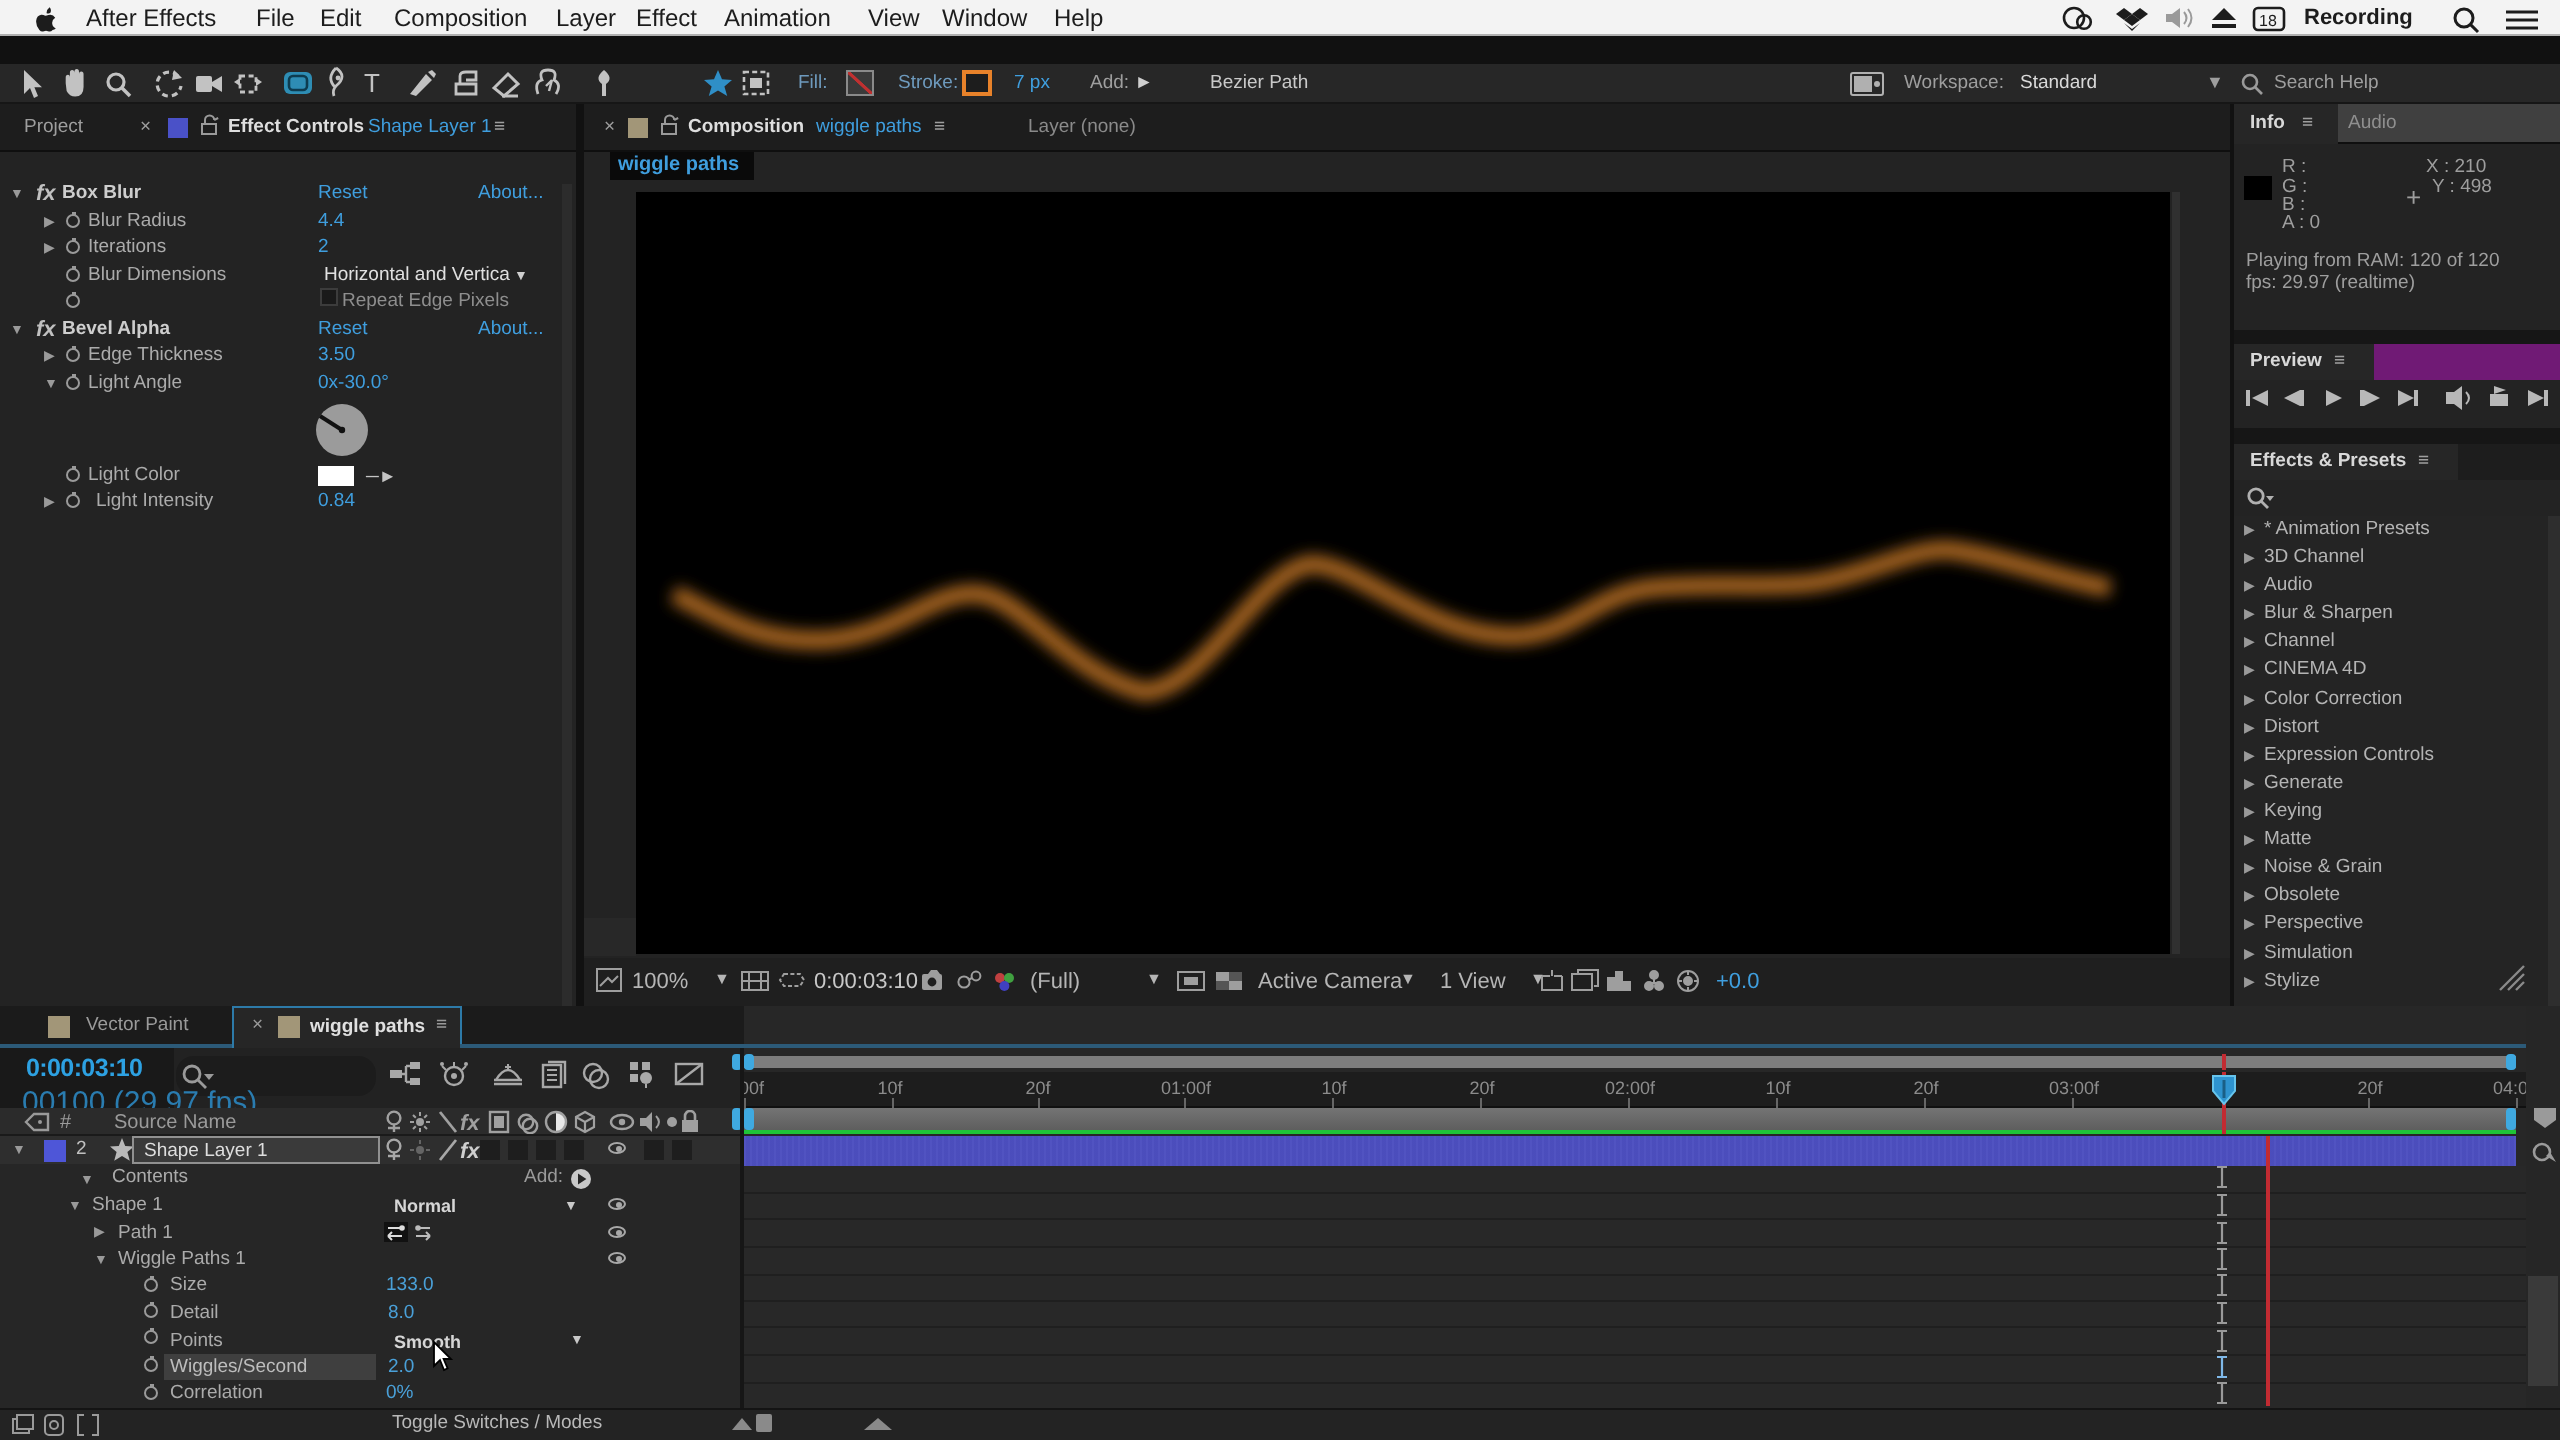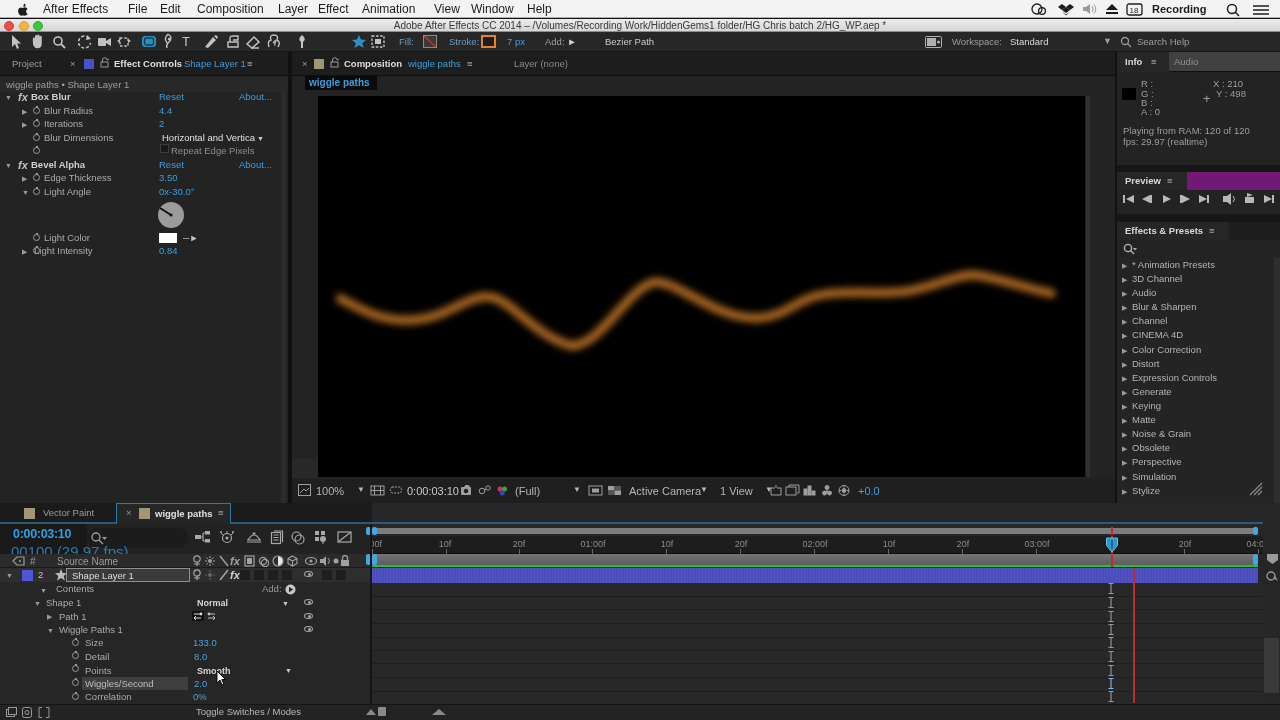--- a/index.html
+++ b/index.html
@@ -62,26 +62,20 @@
    <circle cx="7" cy="6" r="4.5" fill="none" stroke="#1c1c1c" stroke-width="1.5"></circle>
         <line x1="10.3" y1="9.3" x2="14" y2="13" stroke="#1c1c1c" stroke-width="1.5"></line>
    <g stroke="#1c1c1c" stroke-width="1.5">
           <line x1="28" y1="3" x2="44" y2="3"></line>
           <line x1="28" y1="7" x2="44" y2="7"></line>
           <line x1="28" y1="11" x2="44" y2="11"></line>
         </g>
   </svg>
 </div>
 
-<div class="abs" id="titlebar" style="left:0;top:19px;width:1280px;height:13px;background:linear-gradient(#ececec,#d6d6d6);border-bottom:1px solid #8f8f8f;">
-  <span class="abs" style="left:4px;top:2px;width:10px;height:10px;border-radius:50%;background:#ee4e4b;border:1px solid #c63f3c"></span>
-  <span class="abs" style="left:19px;top:2px;width:10px;height:10px;border-radius:50%;background:#f5b63e;border:1px solid #d79c31"></span>
-  <span class="abs" style="left:33px;top:2px;width:10px;height:10px;border-radius:50%;background:#3cc83e;border:1px solid #31a834"></span>
-  <div class="abs" style="left:0;top:0;width:1280px;text-align:center;font-size:10px;line-height:13px;color:#3a3a3a">Adobe After Effects CC 2014 – /Volumes/Recording Work/HiddenGems1 folder/HG Chris batch 2/HG_WP.aep *</div>
-</div>
 
 <div class="abs" id="toolbar" style="left:0;top:32px;width:1280px;height:20px;background:#272727;border-bottom:1px solid #161616;color:#bdbdbd">
   <svg class="abs" style="left:0;top:0" width="395px" height="20" fill="#c2c2c2">
    <g transform="translate(10,3)">
           <path d="M2 0 L2 12 L5 9 L7 14 L9 13 L7.2 8.6 L11 8.6 Z" fill="#c2c2c2"></path>
         </g>
    <g transform="translate(30,3)">
           <path d="M3 7 L3 4 Q3 2.5 4.2 2.5 Q5.2 2.5 5.2 4 L5.2 1.5 Q5.2 0 6.4 0 Q7.6 0 7.6 1.5 L7.6 1 Q7.6 -0.5 8.8 -0.5 Q10 -0.5 10 1 L10 2 Q10 0.8 11.2 0.8 Q12.4 0.8 12.4 2.2 L12.4 9 Q12.4 14 8 14 Q5 14 3.5 11 Z" transform="scale(0.95)"></path>
         </g>
    <g transform="translate(53,4)">
@@ -165,21 +159,20 @@
     <span class="abs" style="left:84px;top:7px;width:10px;height:10px;background:#4a51c8"></span>
     <svg class="abs" style="left:100px;top:5px" width="10" height="11">
           <rect x="1" y="5" width="7" height="5" fill="none" stroke="#9a9a9a"></rect>
           <path d="M2.5 5 L2.5 3 a2.3 2.3 0 0 1 4.6 0" fill="none" stroke="#9a9a9a"></path>
           <path d="M7.1 3 l2 -1" stroke="#9a9a9a"></path>
         </svg>
     <span class="abs" style="left:114px;top:6px;color:#dedede;font-weight:bold;font-size:9.5px">Effect Controls</span>
     <span class="abs blue t11" style="left:184px;top:6px">Shape Layer 1</span>
     <span class="abs gray t11" style="left:247px;top:6px">≡</span>
   </div>
-  <div class="abs t11" style="left:0;top:25px;width:288px;height:15px;background:#282828;color:#9e9e9e;padding-left:6px;line-height:15px">wiggle paths • Shape Layer 1</div>
   <div class="abs" style="left:281px;top:40px;width:5px;height:411px;background:#2c2c2c"></div>
   <div id="fxrows" class="t11" style="color:#ababab">
 
     <span class="abs tri" style="left:5px;top:42px">▼</span>
     <span class="abs fx" style="left:18px;top:39px">fx</span>
     <span class="abs" style="left:31px;top:39px;color:#cecece;font-weight:bold">Box Blur</span>
     <span class="abs blue" style="left:159px;top:39px">Reset</span>
     <span class="abs blue" style="left:239px;top:39px">About...</span>
     <span class="abs tri" style="left:22px;top:56px">▶</span>
         <span class="sw" style="left:33px;top:55px"></span>
@@ -214,21 +207,21 @@
       <circle cx="14" cy="14" r="13" fill="#9b9b9b"></circle>
       <line x1="14" y1="14" x2="3" y2="7" stroke="#111" stroke-width="2"></line>
       <circle cx="14" cy="14" r="1.6" fill="#111"></circle>
     </svg>
     <span class="sw" style="left:33px;top:182px"></span>
     <span class="abs" style="left:44px;top:180px">Light Color</span>
     <span class="abs" style="left:159px;top:181px;width:18px;height:10px;background:#fff"></span>
     <span class="abs" style="left:183px;top:180px;color:#c5c5c5;font-size:9px">─►</span>
     <span class="abs tri" style="left:22px;top:196px">▶</span>
         <span class="sw" style="left:33px;top:195px"></span>
-    <span class="abs" style="left:34px;top:193px">Light Intensity</span>
+    <span class="abs" style="left:48px;top:193px">Light Intensity</span>
     <span class="abs blue" style="left:159px;top:193px">0.84</span>
   </div>
 </div>
 
 <div class="abs" id="comppanel" style="left:292px;top:52px;width:823px;height:451px;background:#232323">
   <div class="abs" style="left:0;top:0;width:823px;height:24px;background:#1d1d1d;border-bottom:1px solid #0f0f0f">
     <span class="abs gray t11" style="left:10px;top:6px">×</span>
     <span class="abs" style="left:22px;top:7px;width:10px;height:10px;background:#a29678"></span>
     <svg class="abs" style="left:38px;top:5px" width="10" height="11">
           <rect x="1" y="5" width="7" height="5" fill="none" stroke="#9a9a9a"></rect>

